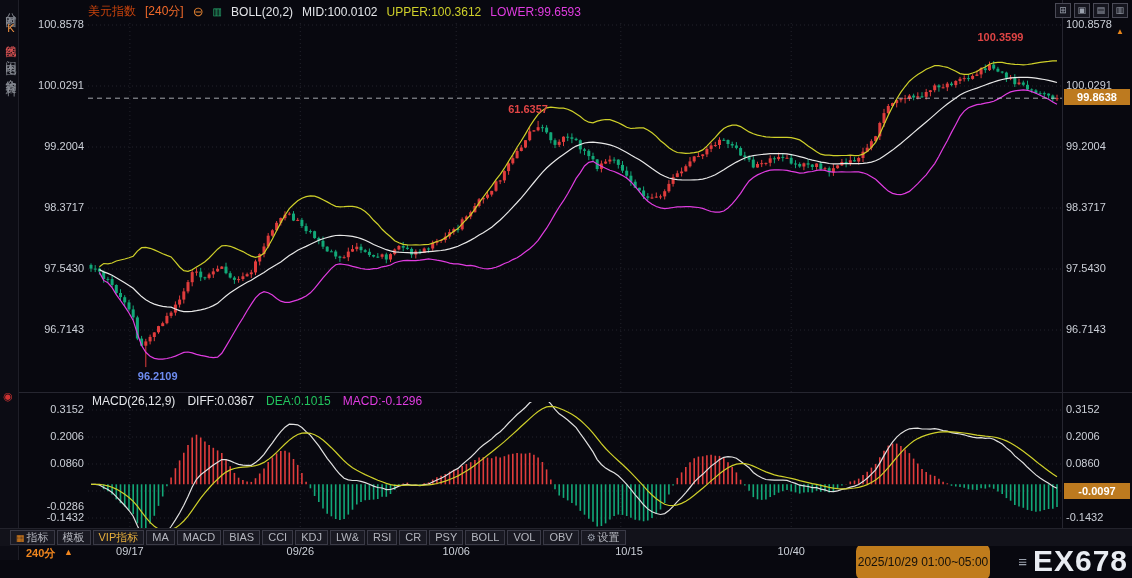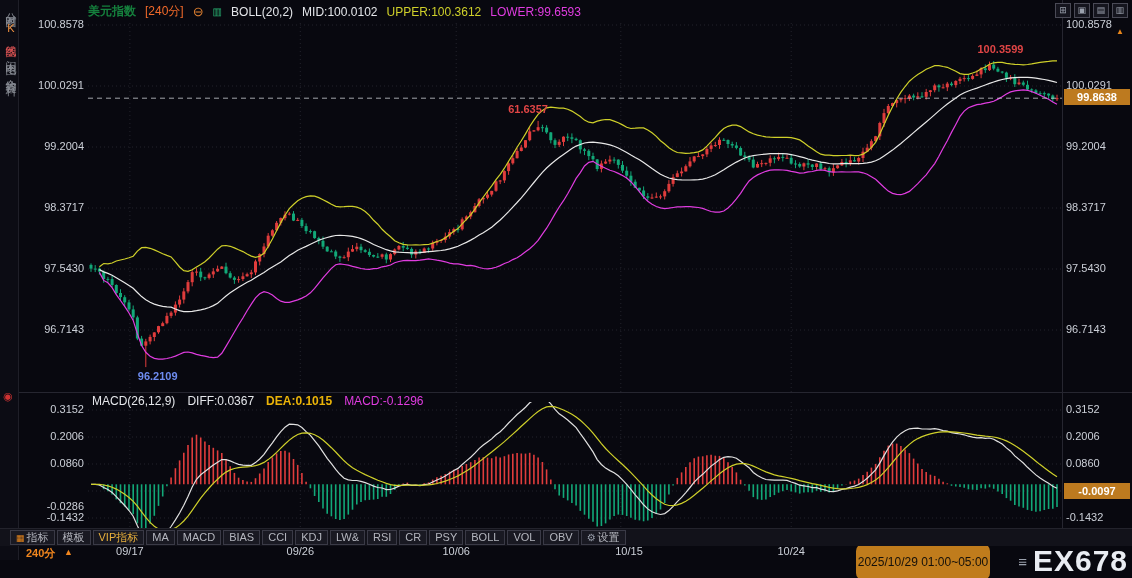--- a/index.html
+++ b/index.html
@@ -15,28 +15,28 @@
   .dlabel{top:545px;width:44px;text-align:center;color:#b9bdc5;}
   .sidebar{position:absolute;left:0;top:0;width:18px;height:560px;background:#0c0c14;
            border-right:1px solid #1f1f28;z-index:5;}
   .vtab{writing-mode:vertical-rl;text-orientation:upright;font-size:11px;color:#8a8e96;
         margin:6px 0 12px 3px;letter-spacing:2px;cursor:pointer;}
   .vtab:first-child{margin-top:4px;}
   .vtab.active{color:#e05555;}
   .vtab.active::first-letter{color:#f09040;}
   .side-dot{position:absolute;top:390px;left:3px;color:#d03232;font-size:11px;cursor:pointer;}
   .hdr{position:absolute;left:88px;top:3px;font-size:12px;display:flex;gap:9px;align-items:center;z-index:4;white-space:nowrap;}
-  .sym{color:#15803d;font-weight:bold;}
+  .sym{color:#c2410c;}
   .period{color:#f26a2a;}
   .zoomout{color:#e08030;font-size:13px;cursor:pointer;}
   .bollicon{color:#28b070;font-size:10px;}
   .whitev{color:#e4e6ea;}
   .upperv{color:#cfd02a;}
   .lowerv{color:#e03ce0;}
-  .deav{color:#eab308;font-weight:bold;}
+  .deav{color:#22c55e;}
   .macdv{color:#e03ce0;}
   .top-icons{position:absolute;right:4px;top:3px;display:flex;gap:3px;z-index:6;}
   .top-icons span{display:block;width:14px;height:13px;border:1px solid #4a4a56;color:#9aa0ac;
                   font-size:9px;line-height:12px;text-align:center;background:#15151e;cursor:pointer;}
   .macd-hdr{position:absolute;left:92px;top:394px;font-size:12px;display:flex;gap:12px;z-index:4;white-space:nowrap;}
   .ann{position:absolute;font-size:11px;font-weight:bold;z-index:4;white-space:nowrap;}
   .ann.red{color:#e04545;}
   .ann.blue{color:#6e8cf0;}
   .badge{position:absolute;left:1064px;width:66px;box-sizing:border-box;background:#bd7a1f;color:#fff;
          font-size:11px;text-align:center;padding:2px 0;z-index:6;font-weight:bold;}
@@ -823,21 +823,21 @@
       <div class="axl right" style="top: 430px;">0.2006</div>
       <div class="axl left" style="top: 457px;">0.0860</div>
       <div class="axl right" style="top: 457px;">0.0860</div>
       <div class="axl left" style="top: 500px;">-0.0286</div>
       <div class="axl left" style="top: 510.999px;">-0.1432</div>
       <div class="axl right" style="top: 510.999px;">-0.1432</div>
       <div class="dlabel" style="left: 107.882px;">09/17</div>
       <div class="dlabel" style="left: 278.332px;">09/26</div>
       <div class="dlabel" style="left: 434.172px;">10/06</div>
       <div class="dlabel" style="left: 598.778px; text-align: right;">10/15</div>
-      <div class="dlabel" style="left: 769.228px;">10/24</div>
+      <div class="dlabel" style="left: 769.228px;">10/40</div>
     </div>
 
   <div class="sidebar">
     <div class="vtab">分时图</div>
     <div class="vtab active">K线图</div>
     <div class="vtab">闪电图</div>
     <div class="vtab">合约资料</div>
     <div class="side-dot">◉</div>
   </div>
 
@@ -861,21 +861,21 @@
 
   <div class="macd-hdr">
     <span class="whitev">MACD(26,12,9)</span>
     <span class="whitev">DIFF:0.0367</span>
     <span class="deav">DEA:0.1015</span>
     <span class="macdv">MACD:-0.1296</span>
   </div>
 
   <div id="ann-low" class="ann blue" style="left: 137.838px; top: 370.054px;">96.2109</div>
   <div id="ann-mid" class="ann red" style="left: 508.144px; top: 102.905px;">61.6357</div>
-  <div id="ann-high" class="ann red" style="left: 977.507px; top: 43px;">100.3599</div>
+  <div id="ann-high" class="ann red" style="left: 977.507px; top: 31px;">100.3599</div>
 
   <div id="price-badge" class="badge" style="top: 89.1673px;">99.8638</div>
   <div id="macd-badge" class="badge" style="top: 482.999px;">-0.0097</div>
   <div class="uparrow">▲</div>
 
   <div class="daterow">
     <span class="p240">240分</span>
     <span class="p240a">▲</span>
     <div class="timebox">2025/10/29 01:00~05:00</div>
   </div>

